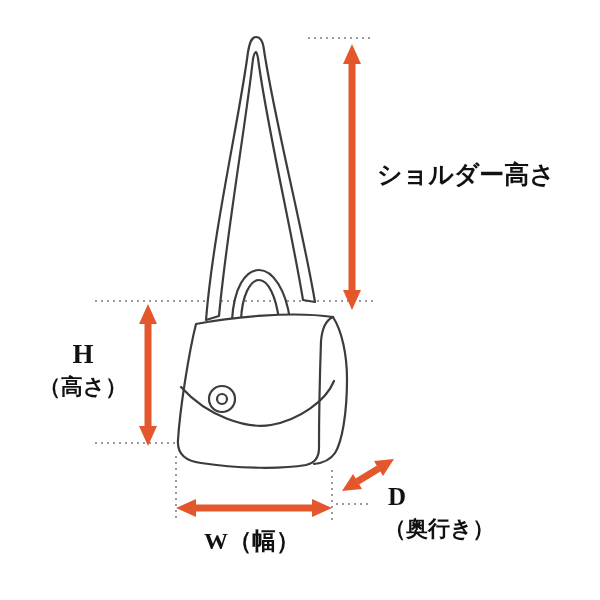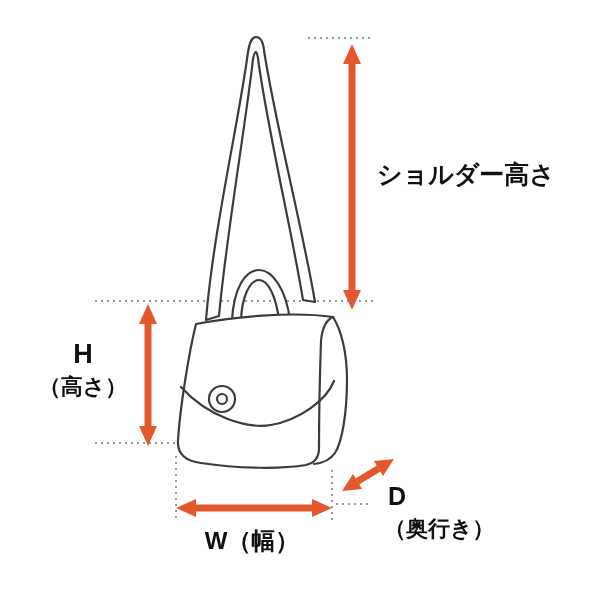--- a/index.html
+++ b/index.html
@@ -6,21 +6,21 @@
     --arrow:#e4562c;
     --ink:#3c3c3c;
     --dotted:#9b9b9b;
     --text:#111111;
     --background:#ffffff;
   }
   html,body{margin:0;padding:0;background:var(--background);}
   .stage{
     width:600px;height:600px;position:relative;overflow:hidden;
     background:var(--background);
-    font-family:Liberation Sans, sans-serif;
+    font-family:Liberation Serif, serif;
   }
   svg{display:block;}
   .dotted{stroke:var(--dotted);stroke-width:2;stroke-dasharray:2 4;fill:none;}
   .line-art{fill:#ffffff;stroke:var(--ink);stroke-width:2.2;stroke-linejoin:round;stroke-linecap:round;}
   .line-open{fill:none;stroke:var(--ink);stroke-width:2.2;stroke-linejoin:round;stroke-linecap:round;}
   .arrow{fill:var(--arrow);stroke:none;}
   .lbl{fill:var(--text);font-weight:600;}
 </style>
 </head>
 <body>

